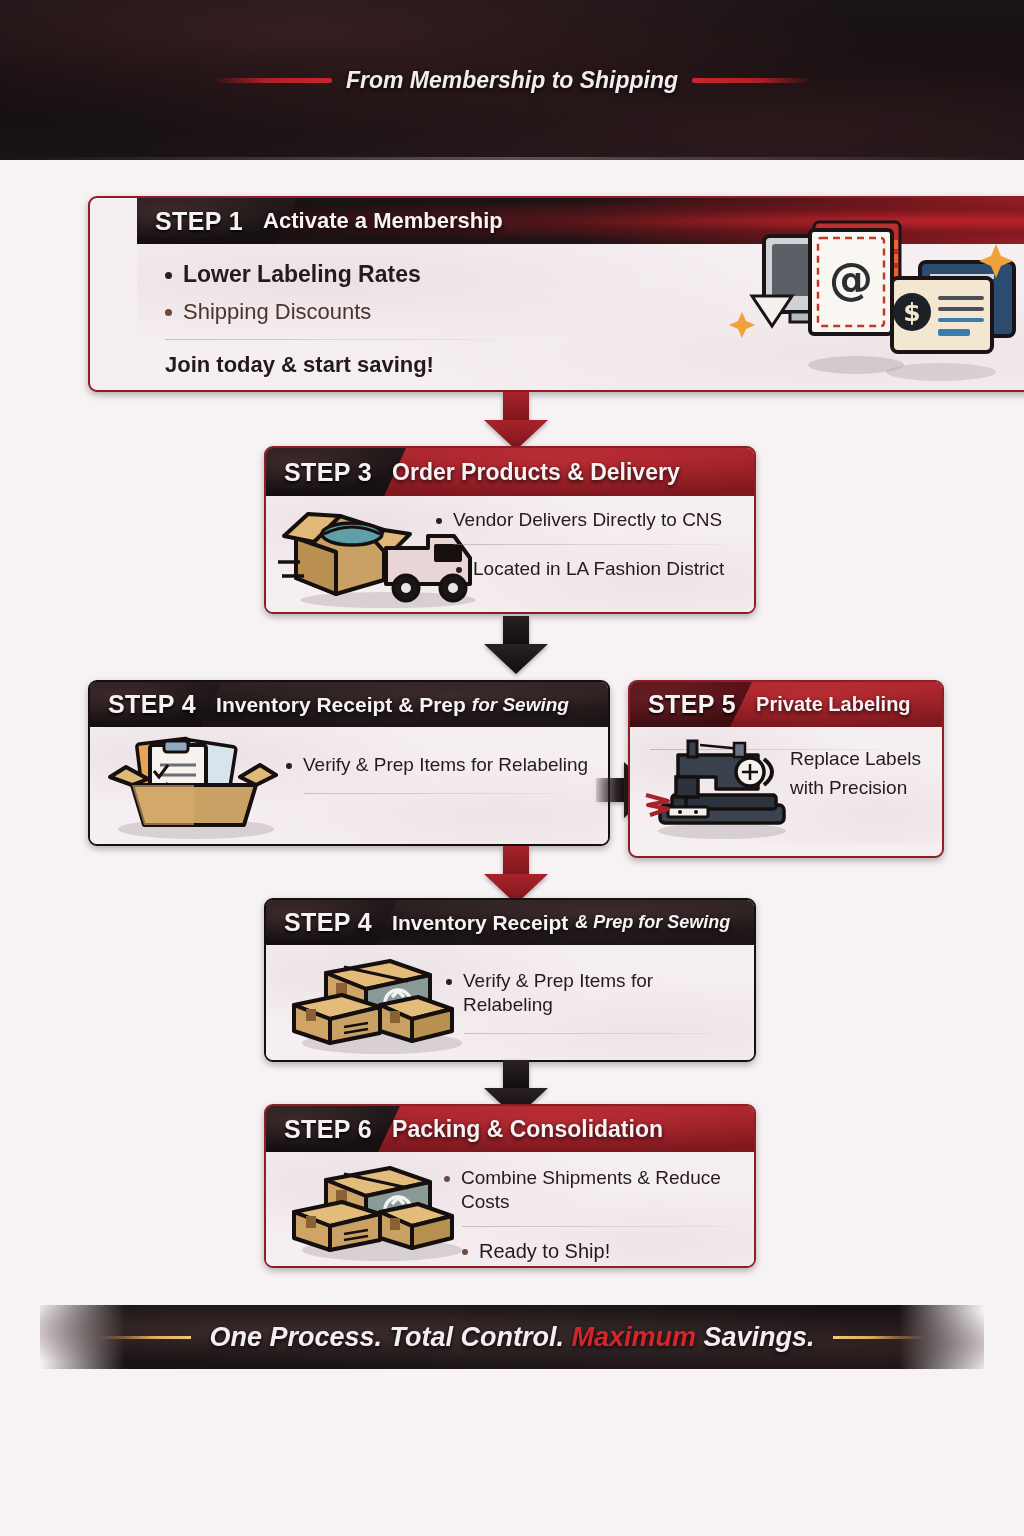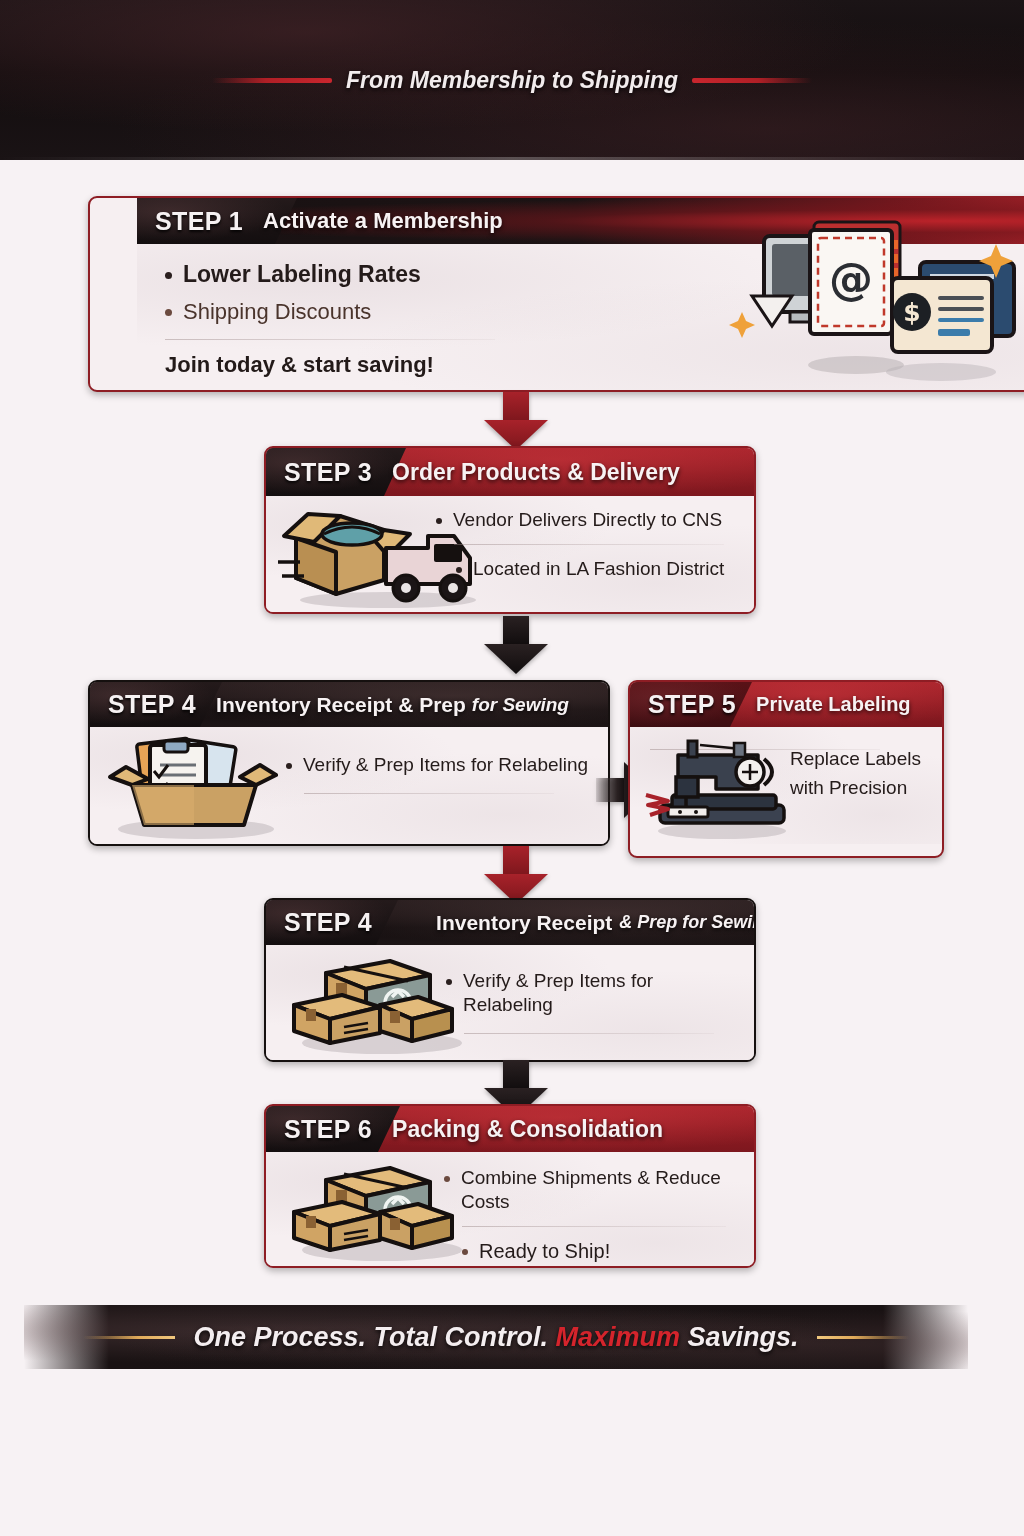--- a/index.html
+++ b/index.html
@@ -158,21 +158,21 @@
     background:linear-gradient(90deg,rgba(40,32,33,.15) 0%, #2a2122 70%, #120d0e 100%);
   }
   .arrowRight u{
     position:absolute; left:28px; top:0; width:30px; height:56px;
     background:linear-gradient(90deg,#241c1d 0%, #100c0d 100%);
     clip-path:polygon(0 0, 100% 50%, 0 100%);
   }
 
   
   .footer{
-    position:absolute; left:24px; top:1305px; width:944px; height:64px;
+    position:absolute; left:40px; top:1305px; width:944px; height:64px;
     background:
       radial-gradient(ellipse at 25% 40%, rgba(95,70,72,.45) 0%, rgba(0,0,0,0) 60%),
       radial-gradient(ellipse at 78% 60%, rgba(85,60,62,.4) 0%, rgba(0,0,0,0) 62%),
       linear-gradient(90deg, rgba(18,13,14,0) 0%, #191213 9%, #1a1314 50%, #191213 91%, rgba(18,13,14,0) 100%);
     display:flex; align-items:center; justify-content:center; gap:18px;
   }
   .ftr-rule{
     width:92px; height:3px;
     background:linear-gradient(90deg,rgba(224,170,90,0) 0%, #e0aa5a 60%, #f0c87e 100%);
   }
@@ -411,21 +411,21 @@
 <div class="arrowDown ar-red" style="left:484px; top:846px;">
   <i></i>
     <u></u>
 </div>
 
 <div class="card blackframe" style="left:264px; top:898px; width:492px; height:164px;">
   <div class="bar v-black" style="height:45px;">
     <div class="slabR"></div>
     <div class="slabL" style="--slab:132px;"></div>
     <div class="stepno">STEP 4</div>
-    <div class="barlabel" style="font-size:21px;margin-left:44px;">
+    <div class="barlabel" style="font-size:21px;">
       <span>Inventory Receipt</span>
       <span class="lite2">&amp; Prep for Sewing</span>
     </div>
   </div>
   <div class="body" style="height:115px;">
 
     <div class="illo" style="position:absolute; left:18px; top:2px; width:190px; height:112px;">
       <svg viewBox="0 0 190 112" width="190" height="112">
         <ellipse cx="98" cy="96" rx="80" ry="11" fill="#b9b2b5" opacity=".5"></ellipse>
 

